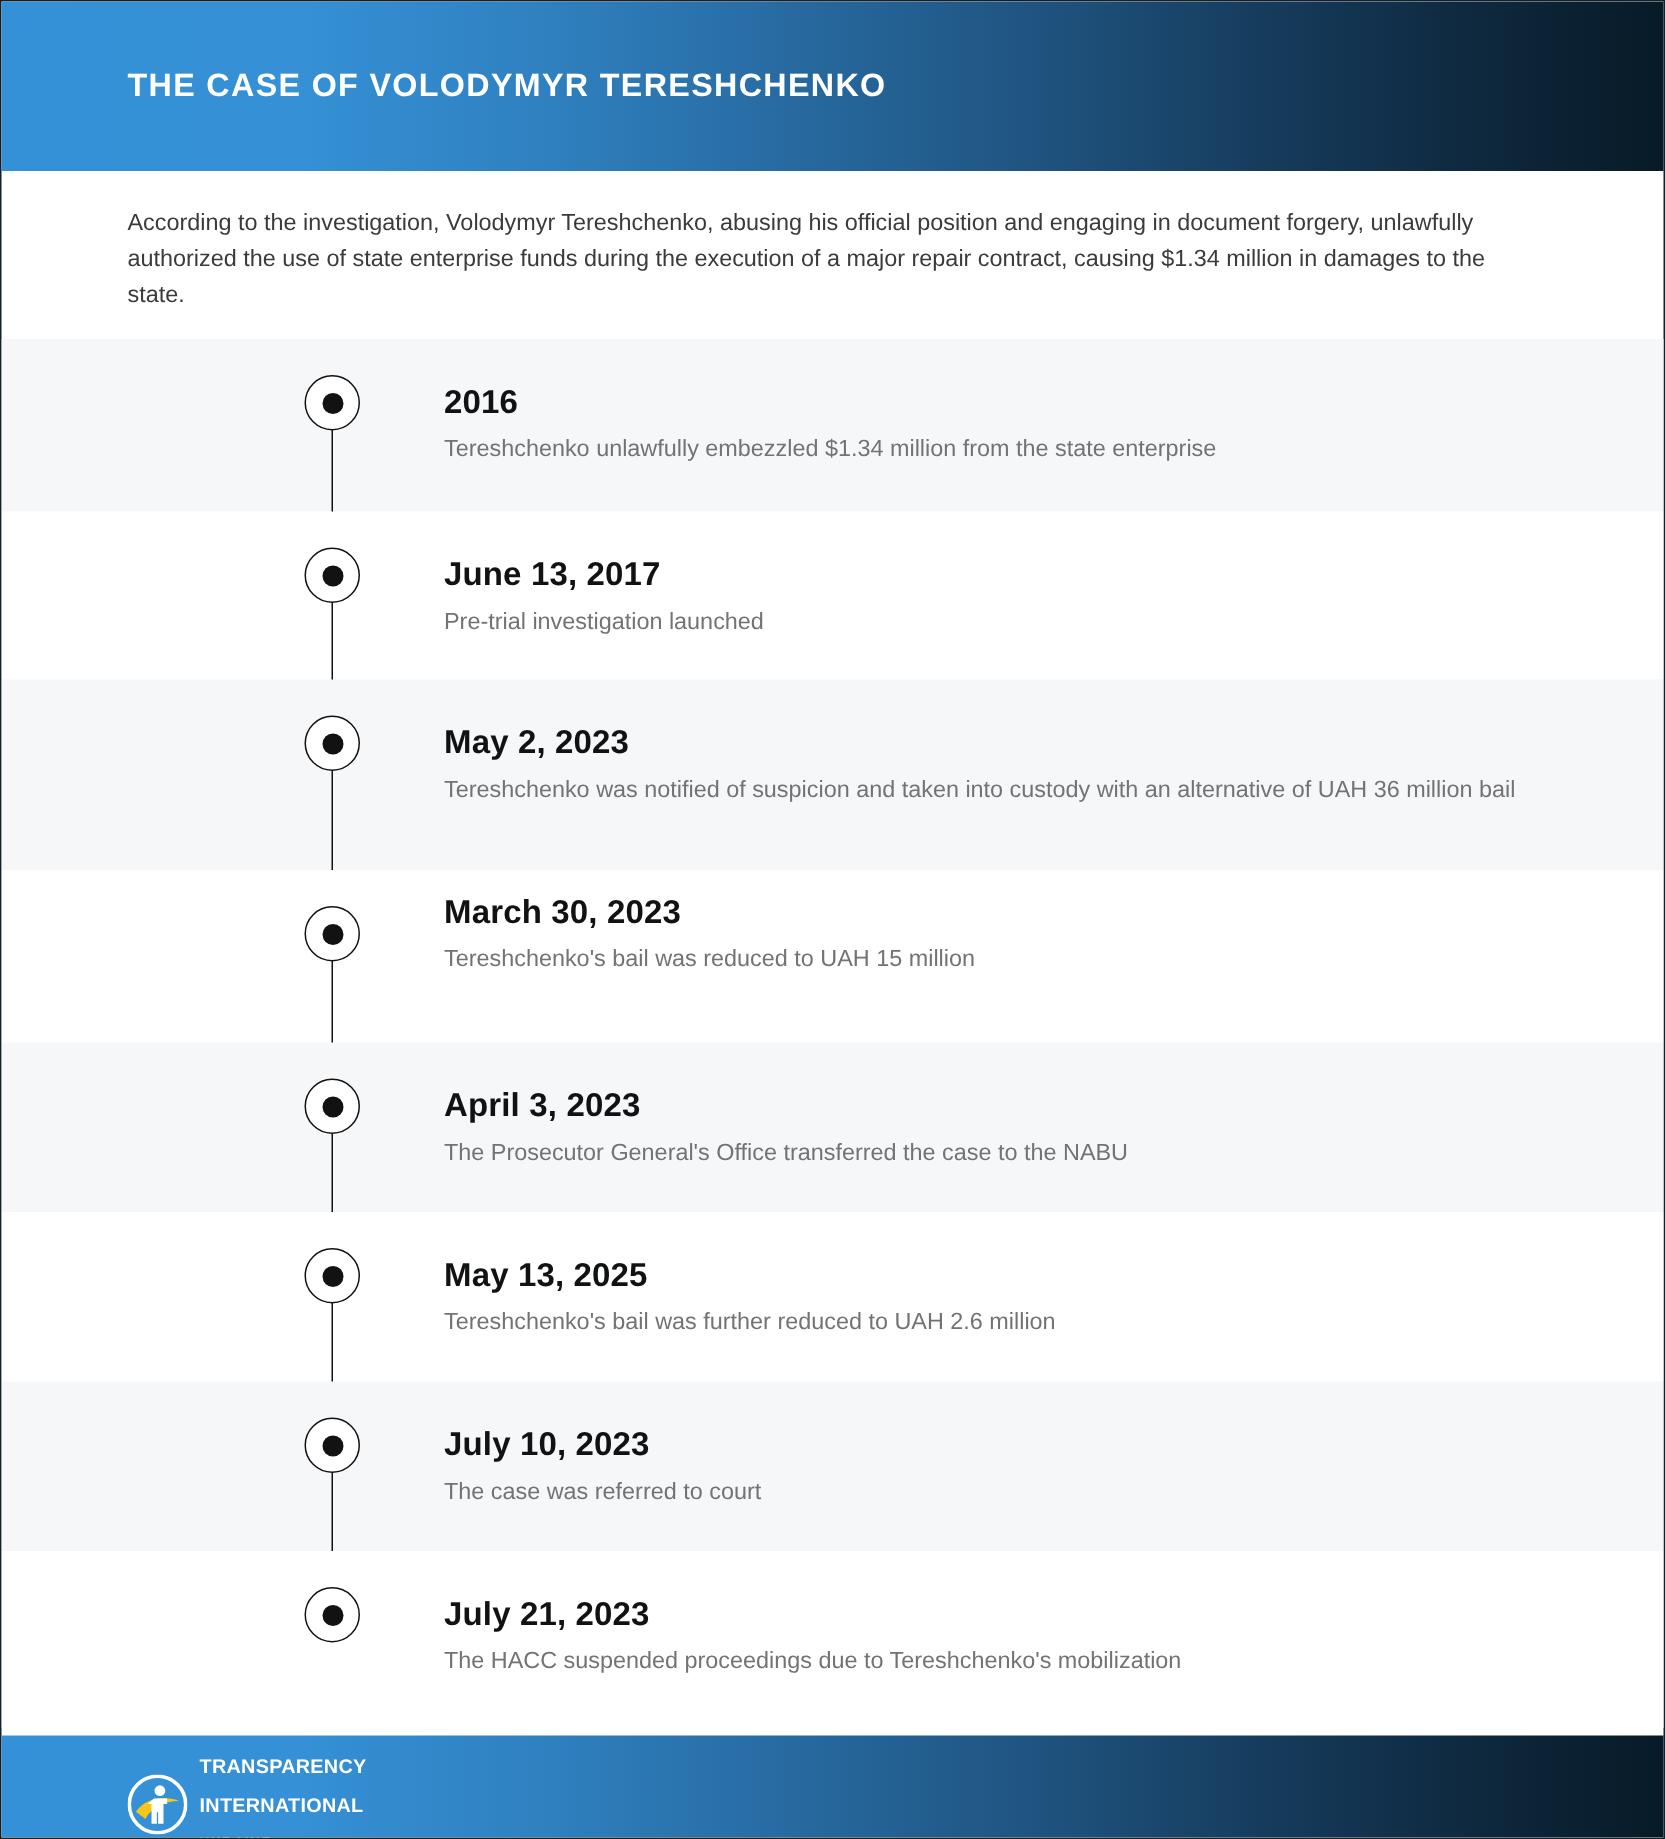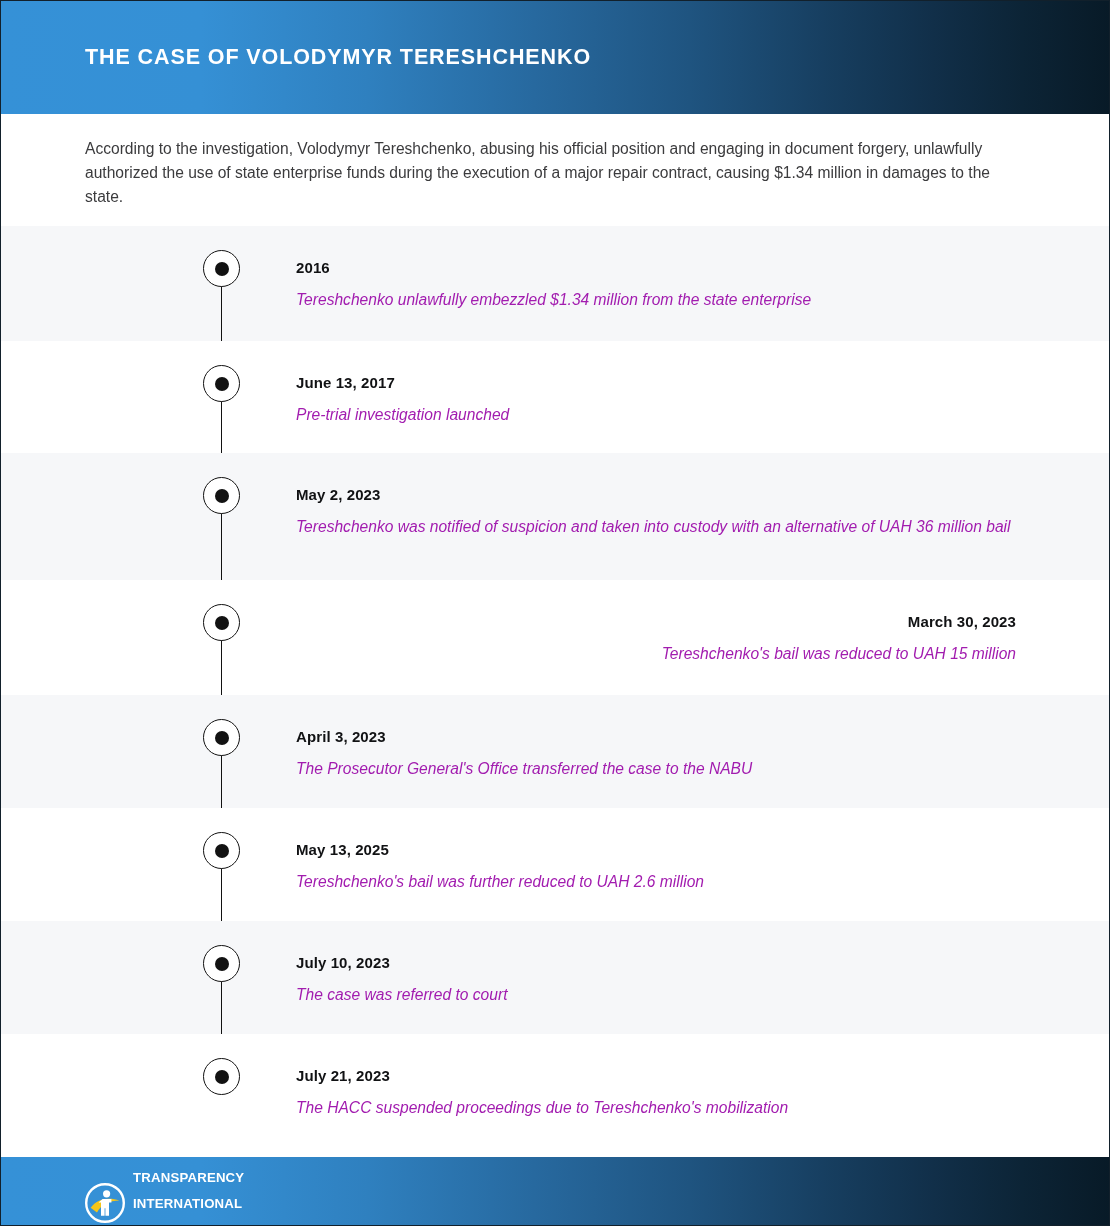--- a/index.html
+++ b/index.html
@@ -112,33 +112,32 @@
     background: #121212;
   }
 
   .entry-text {
     position: absolute;
     left: 295px;
     width: 720px;
   }
 
   .entry-date {
-    font-size: 15px;
+    font-size: 22px;
     font-weight: bold;
     color: #111214;
     letter-spacing: 0.1px;
     line-height: 24px;
     margin-bottom: 8px;
   }
 
   .entry-desc {
     font-size: 15.6px;
     line-height: 24px;
-    color: #a21caf;
-    font-style: italic;
+    color: #737373;
   }
 
   
   .footer {
     position: absolute;
     left: 0;
     bottom: 0;
     width: 1110px;
     height: 68px;
     background: linear-gradient(90deg,
@@ -222,21 +221,21 @@
         <div class="connector" style="top: 42px; height: 109px;"></div>
         <div class="marker" style="top: 24px;"></div>
         <div class="entry-text" style="top: 30px;">
           <div class="entry-date">May 2, 2023</div>
           <div class="entry-desc">Tereshchenko was notified of suspicion and taken into custody with an alternative of UAH 36 million bail</div>
         </div>
       </div>
       <div class="row" style="height: 115px;">
         <div class="connector" style="top: 42px; height: 97px;"></div>
         <div class="marker" style="top: 24px;"></div>
-        <div class="entry-text" style="top: 30px; text-align: right;">
+        <div class="entry-text" style="top: 16px;">
           <div class="entry-date">March 30, 2023</div>
           <div class="entry-desc">Tereshchenko's bail was reduced to UAH 15 million</div>
         </div>
       </div>
       <div class="row shaded" style="height: 113px;">
         <div class="connector" style="top: 42px; height: 95px;"></div>
         <div class="marker" style="top: 24px;"></div>
         <div class="entry-text" style="top: 30px;">
           <div class="entry-date">April 3, 2023</div>
           <div class="entry-desc">The Prosecutor General's Office transferred the case to the NABU</div>

